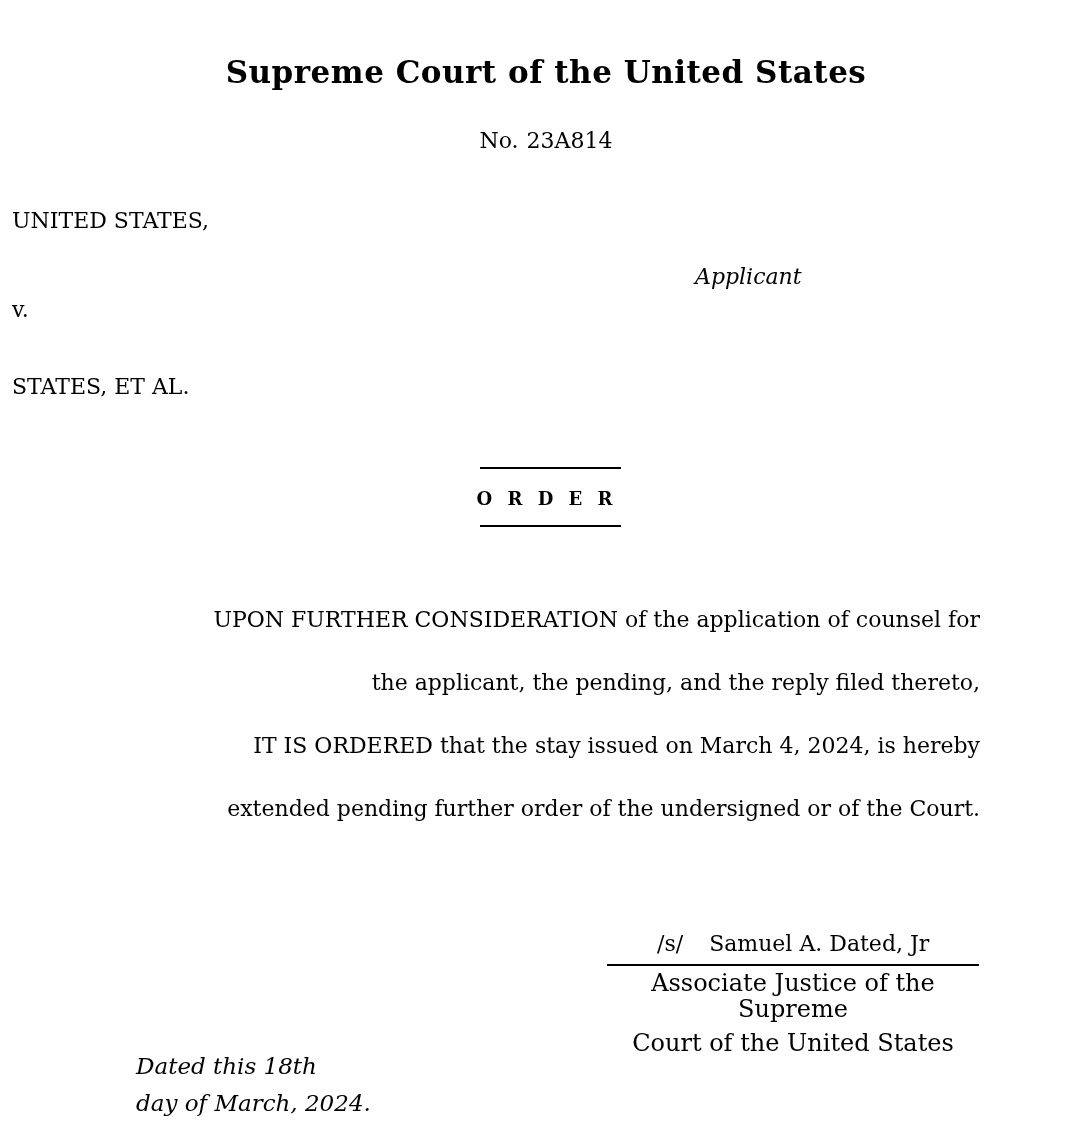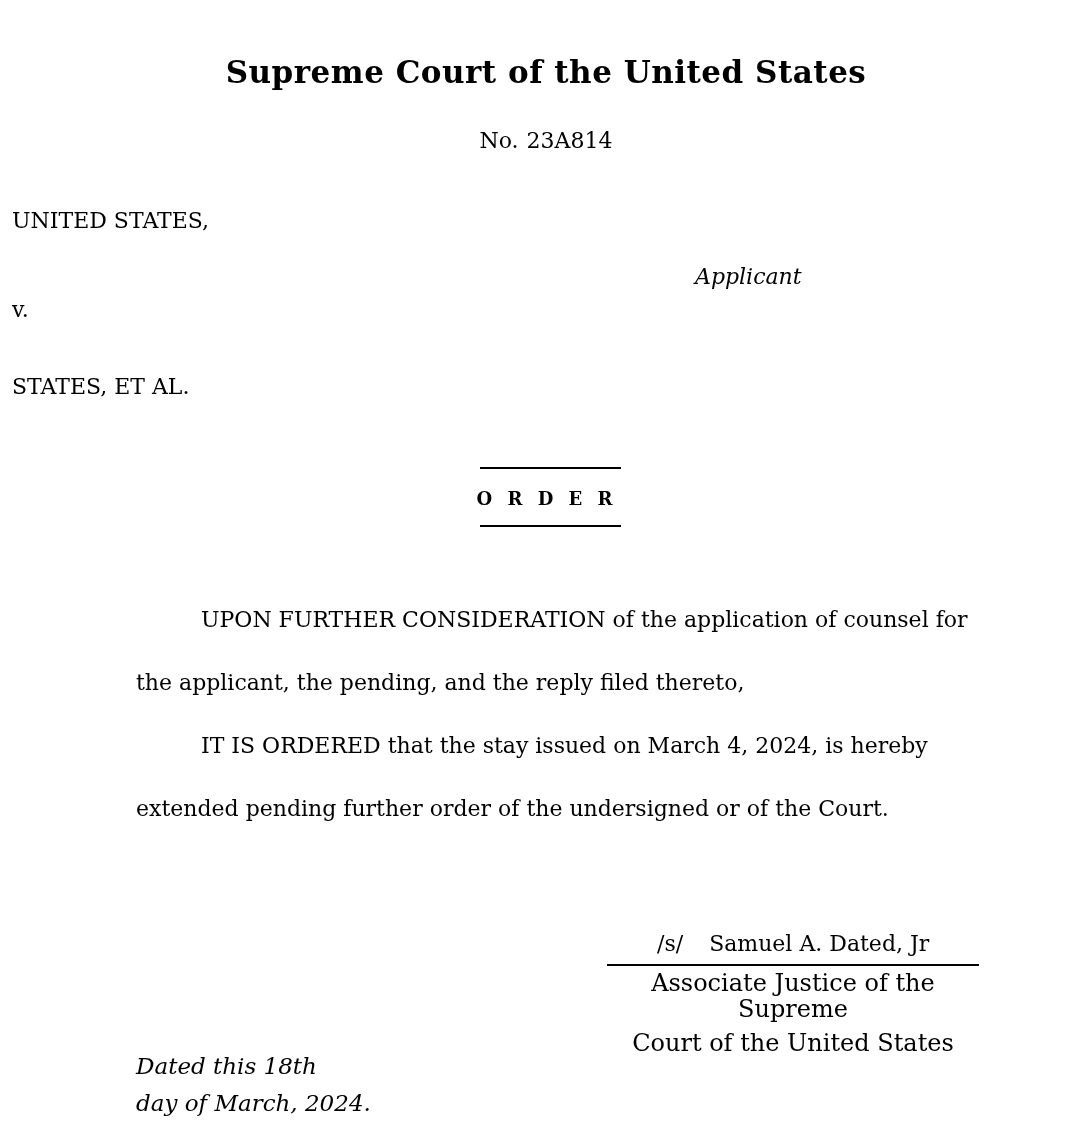--- a/index.html
+++ b/index.html
@@ -57,21 +57,21 @@
     font-weight: 700;
     letter-spacing: 3px;
     word-spacing: 3px;
   }
   .order-body {
     position: absolute;
     left: 120px; top: 576px; width: 860px;
     font-size: 22px;
     line-height: 55px;
   }
-  .order-body .line { white-space: nowrap; }
+  .order-body .line { white-space: nowrap; text-align: right; }
   .order-body .line.indent { text-indent: 65px; }
   .signature-line {
     position: absolute;
     left: 599px; top: 919px; width: 372px;
     border-bottom: 2px solid #000000;
     padding: 0 0 4px 46px;
     font-size: 22px;
     display: flex;
     gap: 18px;
     align-items: baseline;

